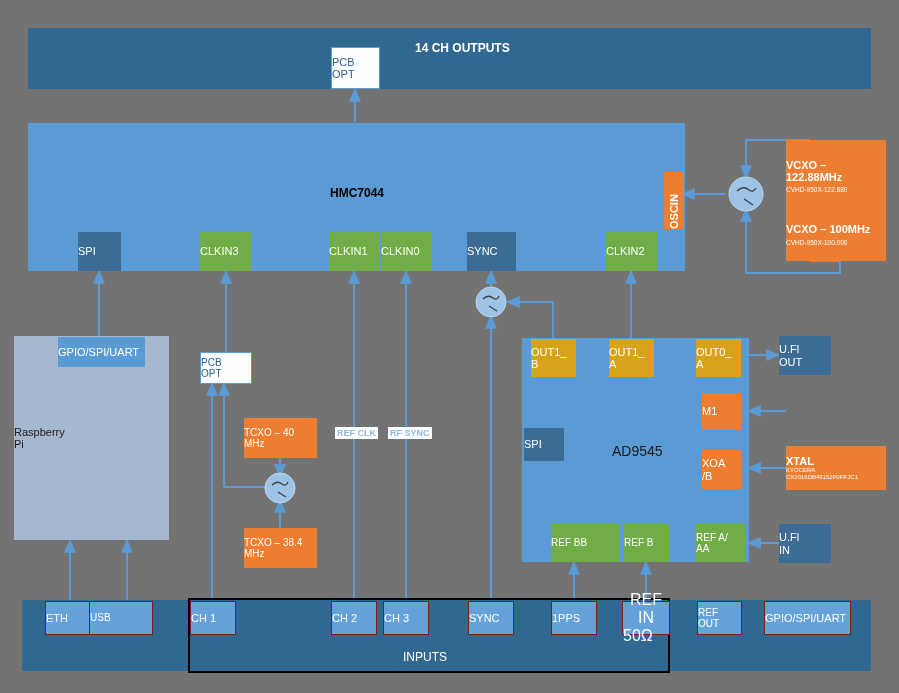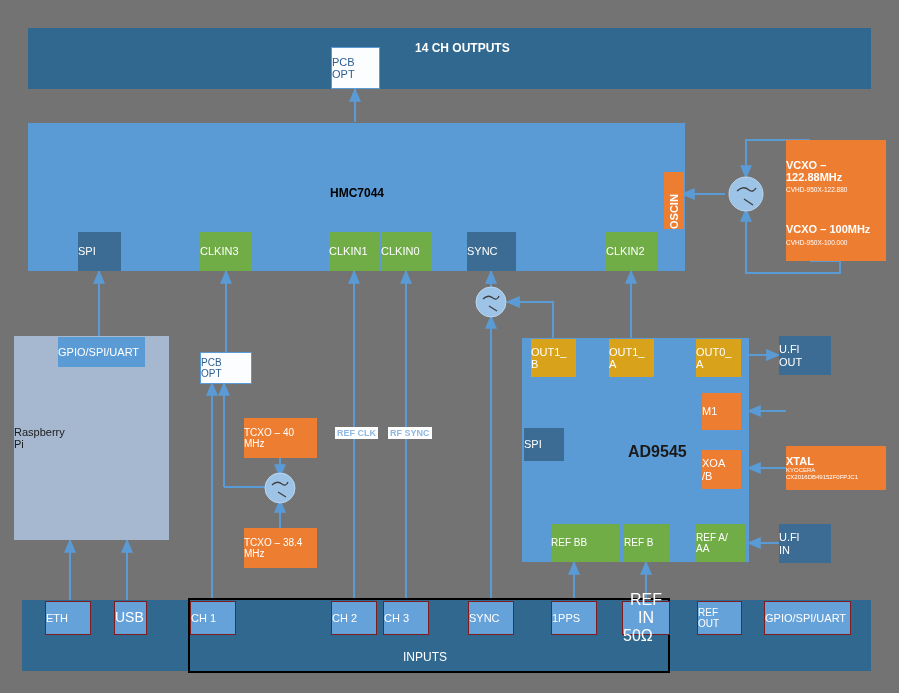--- a/index.html
+++ b/index.html
@@ -198,21 +198,21 @@
   <svg class="svg-layer" viewBox="0 0 899 693">
     <circle cx="280" cy="488" r="15" fill="#9dc3e6" stroke="#bdd7ee" stroke-width="1"></circle>
     <path d="M272,485 q5,-5 10,-1 q4,3 6,-2" stroke="#404040" stroke-width="1.3" fill="none"></path>
     <path d="M278,492 l8,5" stroke="#404040" stroke-width="1.3" fill="none"></path>
   </svg>
 
   <div class="label-blue" style="left:335px;top:427px;font-size:9px;background:#fff;padding:1px 2px;">REF CLK</div>
   <div class="label-blue" style="left:388px;top:427px;font-size:9px;background:#fff;padding:1px 2px;">RF SYNC</div>
 
   <div class="box ad-body" style="left:522px;top:338px;width:227px;height:224px;"></div>
-  <div class="blk-title" style="left:612px;top:443px;font-size:16px;font-weight:bold;color:#1a1a1a;margin-left:16px;">AD9545</div>
+  <div class="blk-title" style="left:612px;top:443px;font-size:14px;font-weight:normal;color:#1a1a1a;">AD9545</div>
 
   <div class="box port-steel" style="left:524px;top:428px;width:40px;height:33px;font-size:11px;">
     <span>SPI</span>
   </div>
 
   <div class="box port-gold" style="left:531px;top:339px;width:45px;height:38px;font-size:11px;">
     <span>OUT1_</span>
     <span>B</span>
   </div>
   <div class="box port-gold" style="left:609px;top:339px;width:45px;height:38px;font-size:11px;">
@@ -261,21 +261,21 @@
   </div>
 
   <div class="box dark-bar" style="left:22px;top:600px;width:849px;height:71px;"></div>
 
   <div class="inputs-frame" style="left:188px;top:598px;width:482px;height:75px;"></div>
   <div class="inputs-word" style="left:403px;top:650px;font-size:12px;">INPUTS</div>
 
   <div class="box io-lblue" style="left:45px;top:601px;width:46px;height:34px;font-size:11px;">
     <span>ETH</span>
   </div>
-  <div class="box io-lblue" style="left:114px;top:601px;width:33px;height:34px;font-size:14px;">
+  <div class="box io-lblue" style="left:89px;top:601px;width:64px;height:34px;font-size:10px;">
     <span>USB</span>
   </div>
   <div class="box io-lblue" style="left:190px;top:601px;width:46px;height:34px;font-size:11px;">
     <span>CH 1</span>
   </div>
   <div class="box io-lblue" style="left:331px;top:601px;width:46px;height:34px;font-size:11px;">
     <span>CH 2</span>
   </div>
   <div class="box io-lblue" style="left:383px;top:601px;width:46px;height:34px;font-size:11px;">
     <span>CH 3</span>

